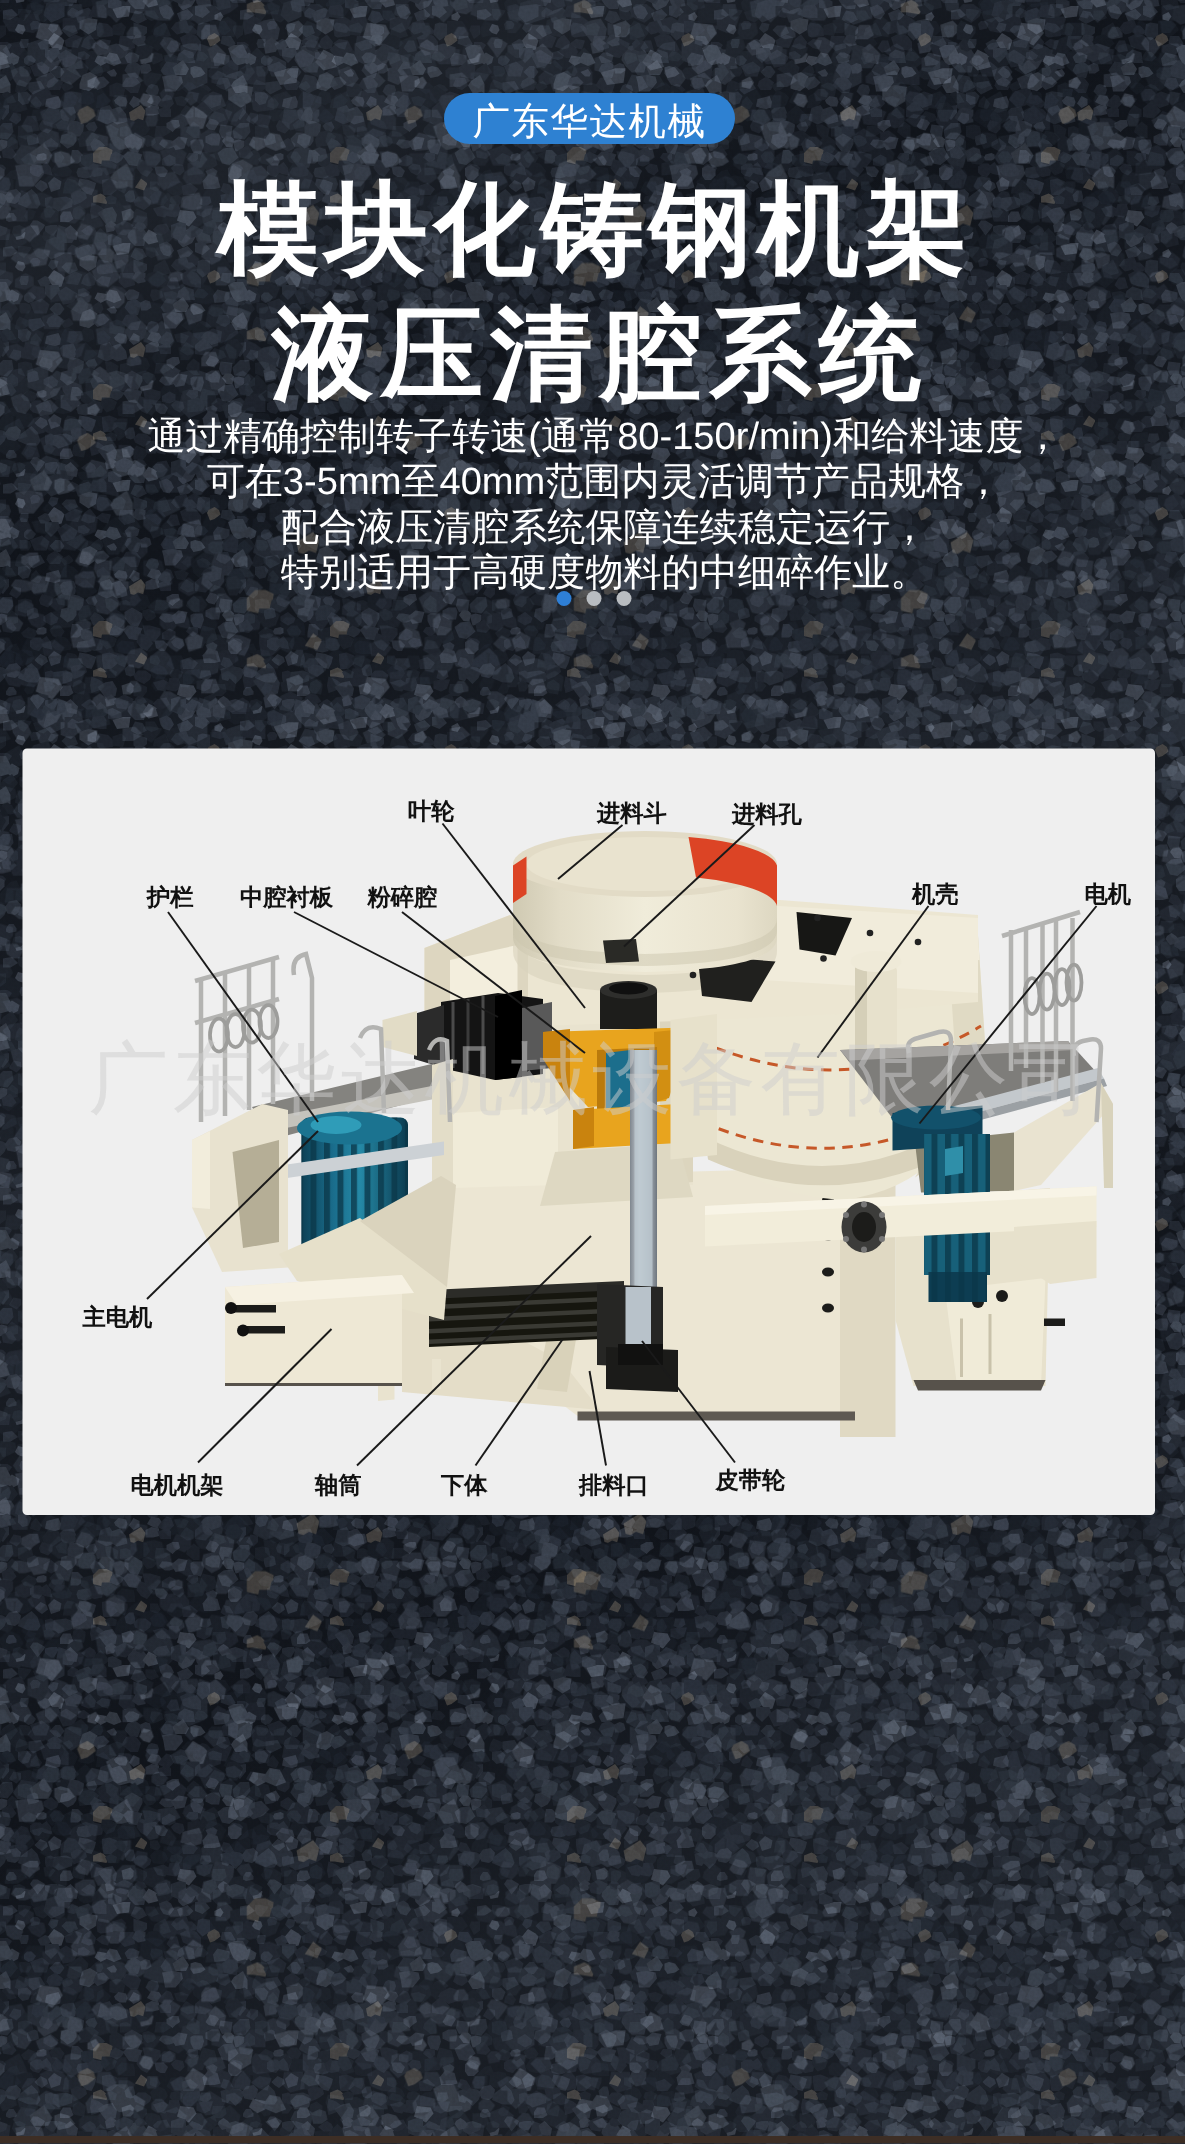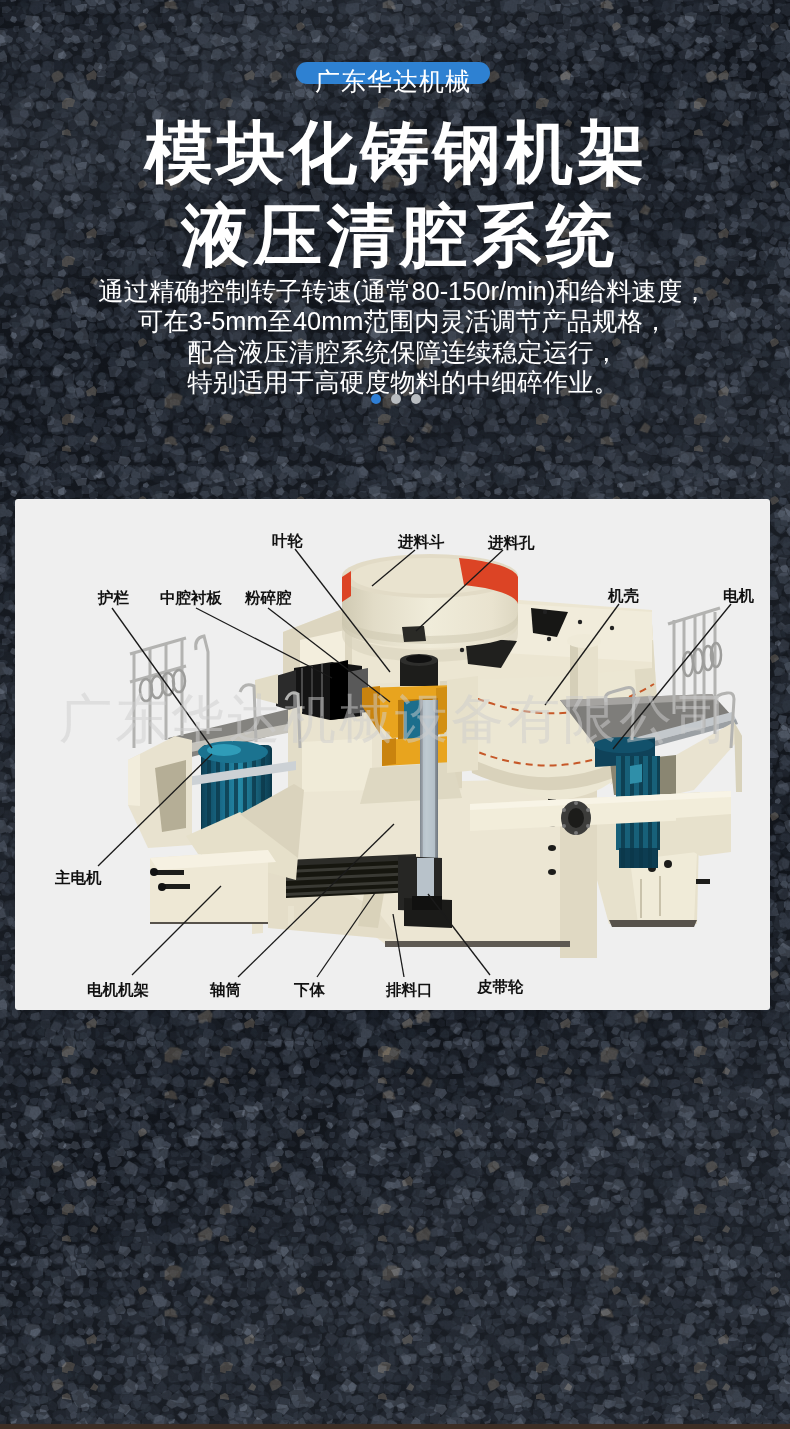--- a/index.html
+++ b/index.html
@@ -352,21 +352,21 @@
   </defs>
   <rect x="0" y="0" width="790" height="1429" fill="url(#pgrav)"></rect>
   <g transform="translate(79,40) scale(1.38)" opacity="0.5">
       <rect x="-60" y="-30" width="700" height="1040" fill="url(#pgrav)"></rect>
     </g>
   <rect x="0" y="0" width="790" height="1429" filter="url(#fine)" opacity="0.16"></rect>
   <rect x="0" y="0" width="790" height="1429" fill="url(#sheen)"></rect>
   <rect x="0" y="1424" width="790" height="5" fill="#3d2e25"></rect>
 </svg>
 
-<div class="abs" style="left:296px;top:62px;width:194px;height:22px;border-radius:17px;
+<div class="abs" style="left:296px;top:62px;width:194px;height:34px;border-radius:17px;
      background:#2e81d2;color:#fff;font-size:25px;line-height:39px;text-align:center;letter-spacing:1px;">广东华达机械</div>
 
 <div class="abs" style="left:2px;top:108px;width:790px;text-align:center;color:#fff;
      font-size:68px;font-weight:bold;letter-spacing:4px;">模块化铸钢机架</div>
 
 <div class="abs" style="left:5px;top:191px;width:790px;text-align:center;color:#fff;
      font-size:68px;font-weight:bold;letter-spacing:5px;">液压清腔系统</div>
 
 <div class="abs" style="left:8px;top:276px;width:790px;text-align:center;color:#fff;
      font-size:25.4px;line-height:30.4px;">通过精确控制转子转速(通常80-150r/min)和给料速度，<br>可在3-5mm至40mm范围内灵活调节产品规格，<br>配合液压清腔系统保障连续稳定运行，<br>特别适用于高硬度物料的中细碎作业。</div>

